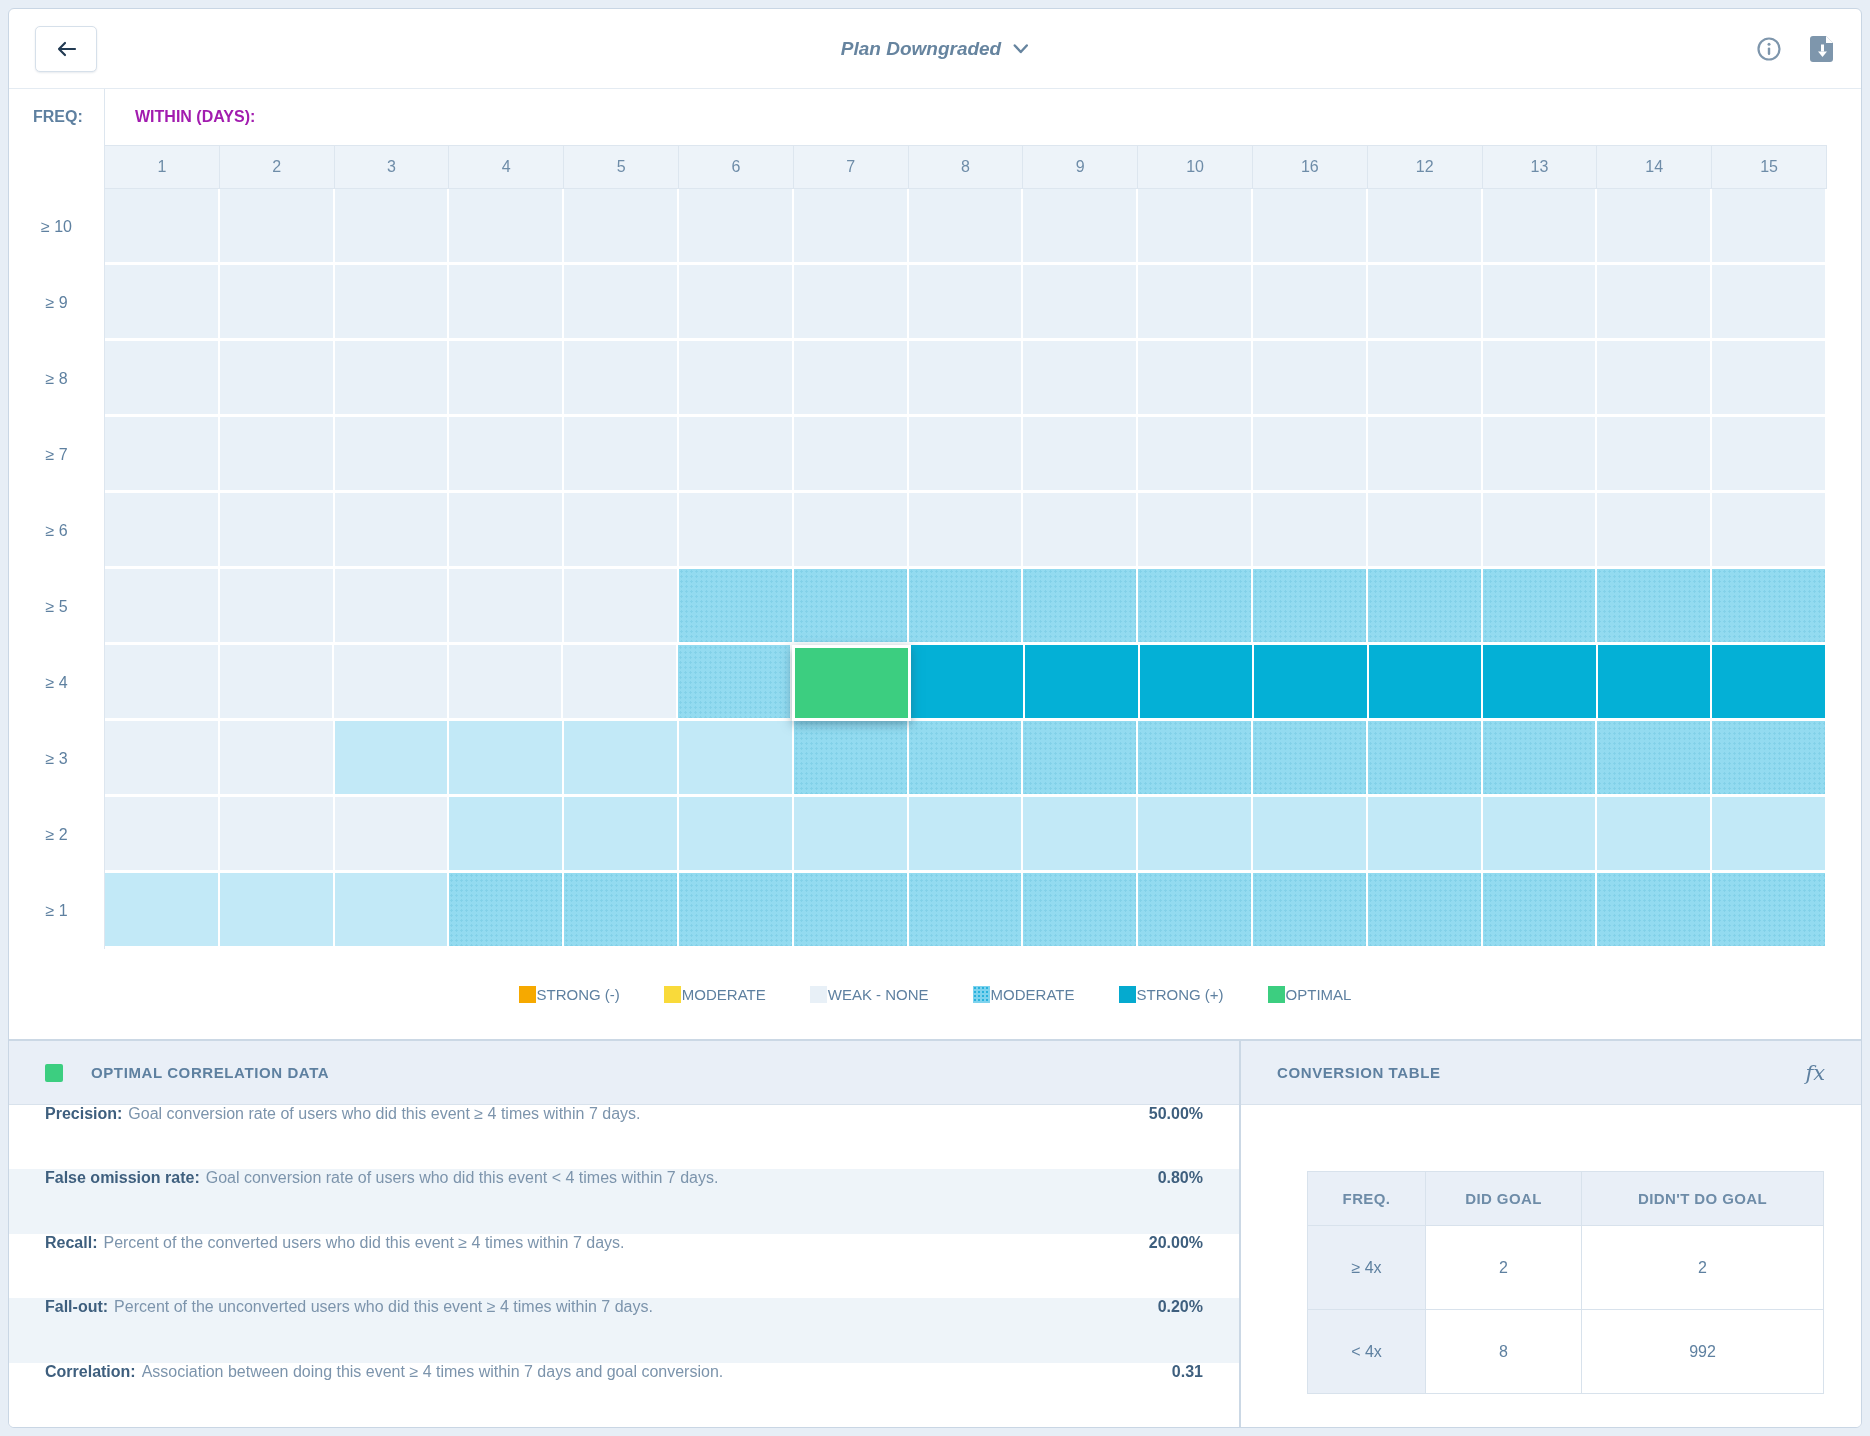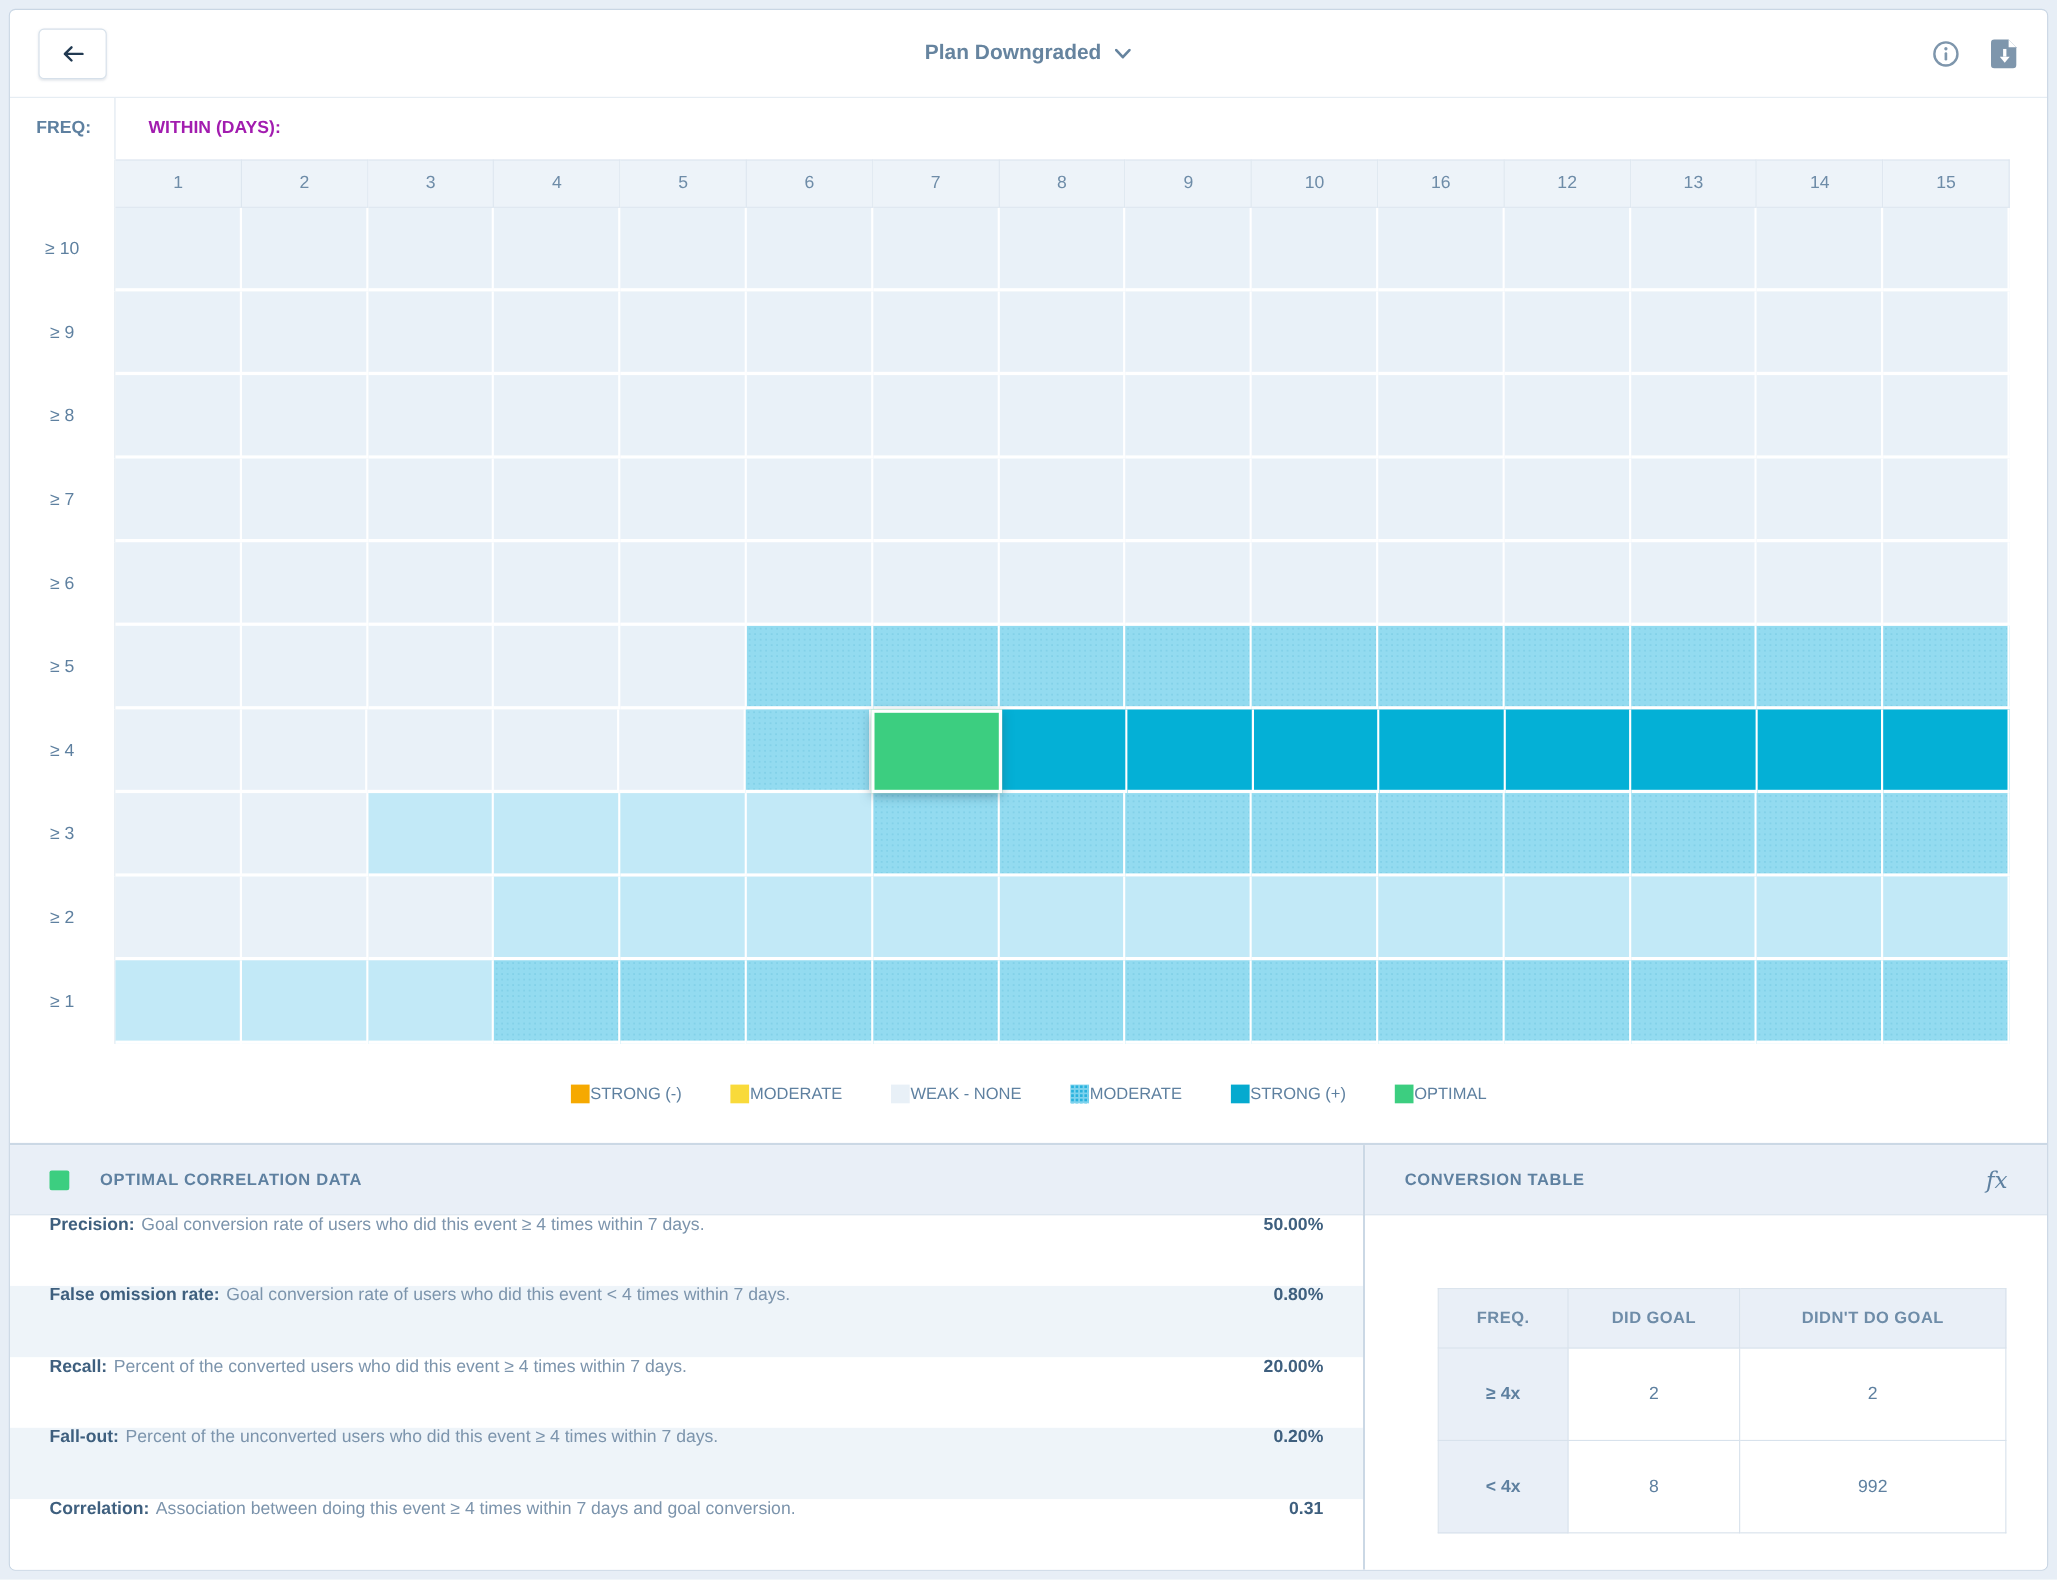--- a/index.html
+++ b/index.html
@@ -9,21 +9,21 @@
   .card { width:100%; height:100%; background:#fff; border:1px solid #c9d6e4; border-radius:6px;
           display:flex; flex-direction:column; overflow:hidden; }
 
   
   .hdr { height:80px; flex:0 0 80px; display:flex; align-items:center; position:relative;
          border-bottom:1px solid #e4ebf2; padding:0 26px; }
   .back-btn { width:62px; height:46px; background:#fff; border:1px solid #d6e0ea; border-radius:5px;
               display:flex; align-items:center; justify-content:center; cursor:pointer;
               box-shadow:0 1px 2px rgba(120,140,160,.18); }
   .title-wrap { position:absolute; left:50%; transform:translateX(-50%); display:flex;
-                align-items:center; gap:12px; cursor:pointer; }
+                align-items:center; gap:12px; cursor:pointer;font-style:italic; }
   .title { font-size:19px; font-weight:bold; color:#66849f; }
   .hdr-icons { margin-left:auto; display:flex; align-items:center; gap:28px; }
   .hicon { cursor:pointer; display:flex; }
 
   
   .freq-row { height:56px; flex:0 0 56px; display:flex; }
   .freq-cell { width:96px; flex:0 0 96px; border-right:1px solid #dde6ef; display:flex;
                align-items:center; padding-left:24px; font-weight:bold; font-size:16px; color:#5e80a0; }
   .within-cell { flex:1; display:flex; align-items:center; padding-left:30px; font-weight:bold;
                  font-size:16px; color:#a21caf; }
@@ -77,21 +77,21 @@
   .st-label { font-weight:bold; color:#3e5f7e; margin-right:6px; white-space:nowrap; }
   .st-desc { color:#7c94ac; }
   .st-value { margin-left:auto; font-weight:bold; color:#3e5f7e; }
 
   .conv-body { flex:1; background:#fff; padding:66px 17px 0 66px; }
   table.ct { border-collapse:collapse; }
   .ct th, .ct td { border:1px solid #d8e2ec; text-align:center; }
   .ct th { height:54px; background:#e9eff7; color:#6e8ca8; font-size:15px; letter-spacing:.4px; }
   .ct td { height:84px; color:#5e80a0; font-size:16px; background:#fff; }
   .ct .w1{ width:118px; } .ct .w2{ width:156px; } .ct .w3{ width:242px; }
-  .ct td.ct-freq { background:#e9eff7; font-weight:bold; }
+  .ct td.ct-freq { background:#e9eff7; font-weight:normal; }
   .ct tr.second td.ct-freq { border-top-color:transparent; }
 </style>
 </head>
 <body>
 
 <div class="page">
   <div class="card">
 
     <div class="hdr">
       <div class="back-btn">

